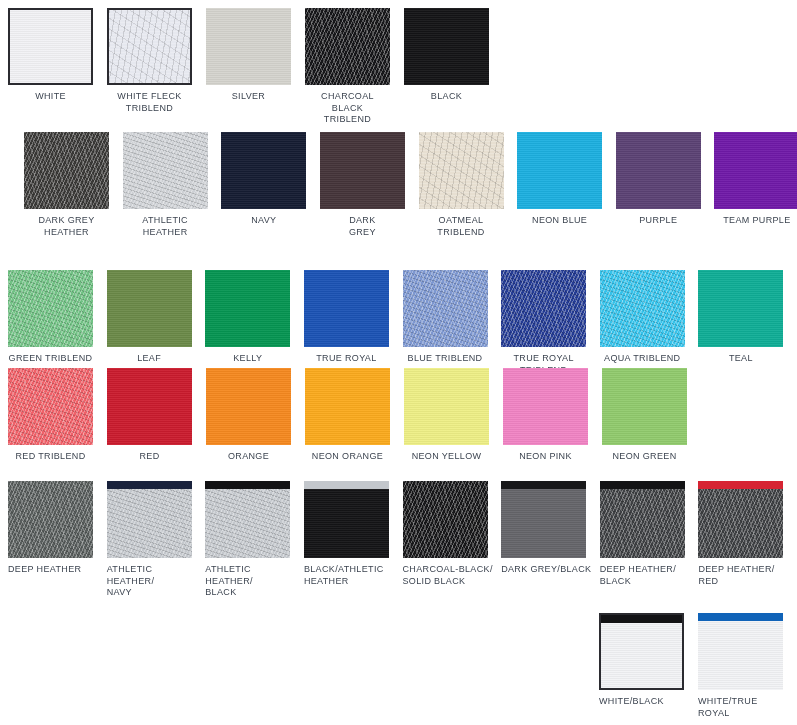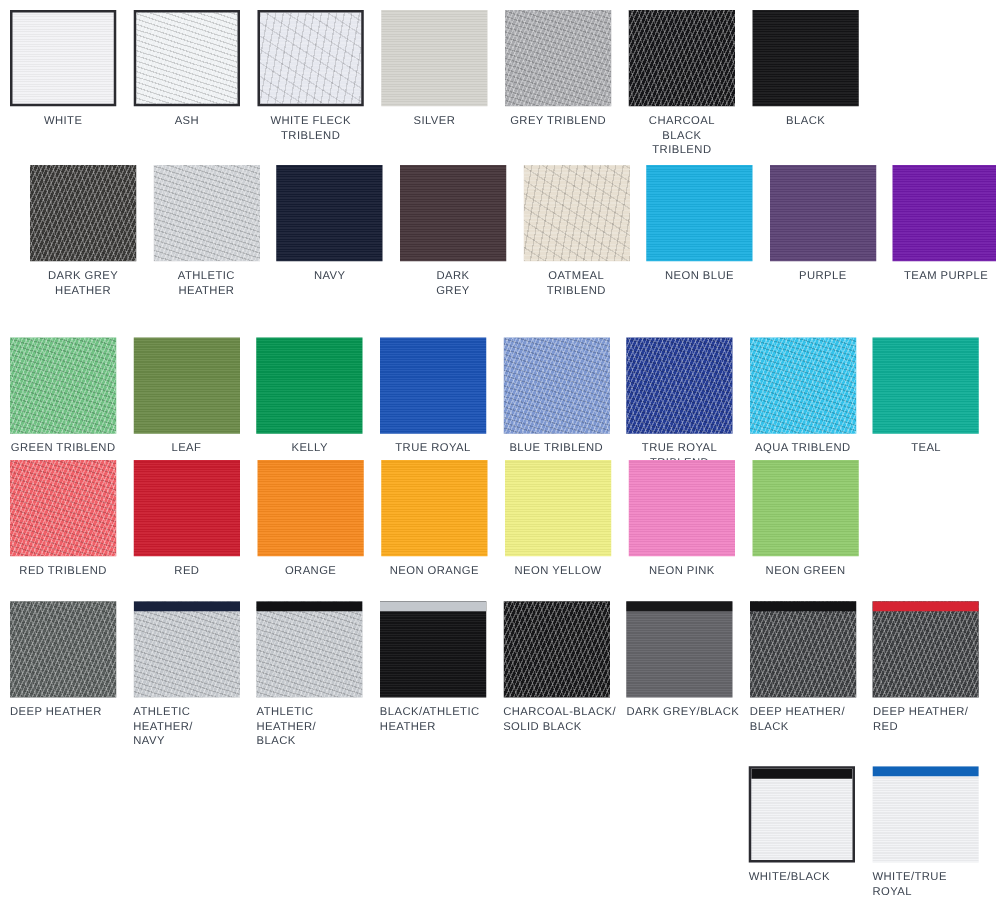--- a/index.html
+++ b/index.html
@@ -104,43 +104,31 @@
 
 <div id="swatch-chart">
     <div class="swatch-row" style="top: 8px;">
       <div class="swatch-cell center">
         <div class="swatch-chip tex-knit bordered" style="background: rgb(242, 242, 245);">
           <div class="chip-base"></div>
         </div>
         <div class="swatch-label">WHITE</div>
       </div>
       <div class="swatch-cell center">
-        <div class="swatch-chip tex-heather bordered" style="background: rgb(238, 241, 243);">
-          <div class="chip-base"></div>
-        </div>
-        <div class="swatch-label">ASH</div>
-      </div>
-      <div class="swatch-cell center">
         <div class="swatch-chip tex-fleck bordered" style="background: rgb(230, 232, 239);">
           <div class="chip-base"></div>
         </div>
         <div class="swatch-label">WHITE FLECK
 TRIBLEND</div>
       </div>
       <div class="swatch-cell center">
         <div class="swatch-chip tex-knit" style="background: rgb(213, 212, 206);">
           <div class="chip-base"></div>
         </div>
         <div class="swatch-label">SILVER</div>
-      </div>
-      <div class="swatch-cell center">
-        <div class="swatch-chip tex-heather" style="background: rgb(168, 169, 173);">
-          <div class="chip-base"></div>
-        </div>
-        <div class="swatch-label">GREY TRIBLEND</div>
       </div>
       <div class="swatch-cell center">
         <div class="swatch-chip tex-heather" style="background: rgb(23, 23, 26);">
           <div class="chip-base"></div>
         </div>
         <div class="swatch-label">CHARCOAL BLACK
 TRIBLEND</div>
       </div>
       <div class="swatch-cell center">
         <div class="swatch-chip tex-knit" style="background: rgb(20, 20, 22);">

